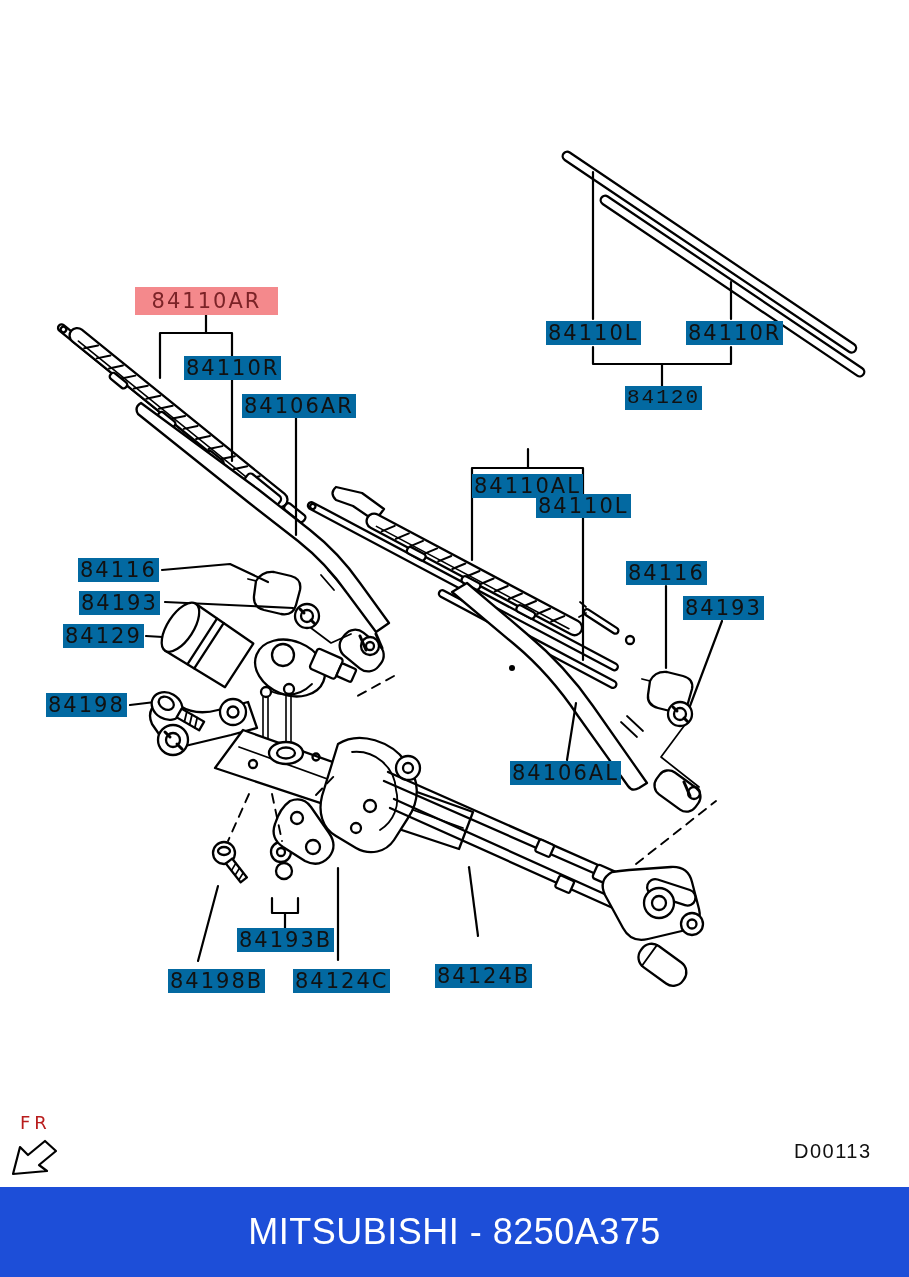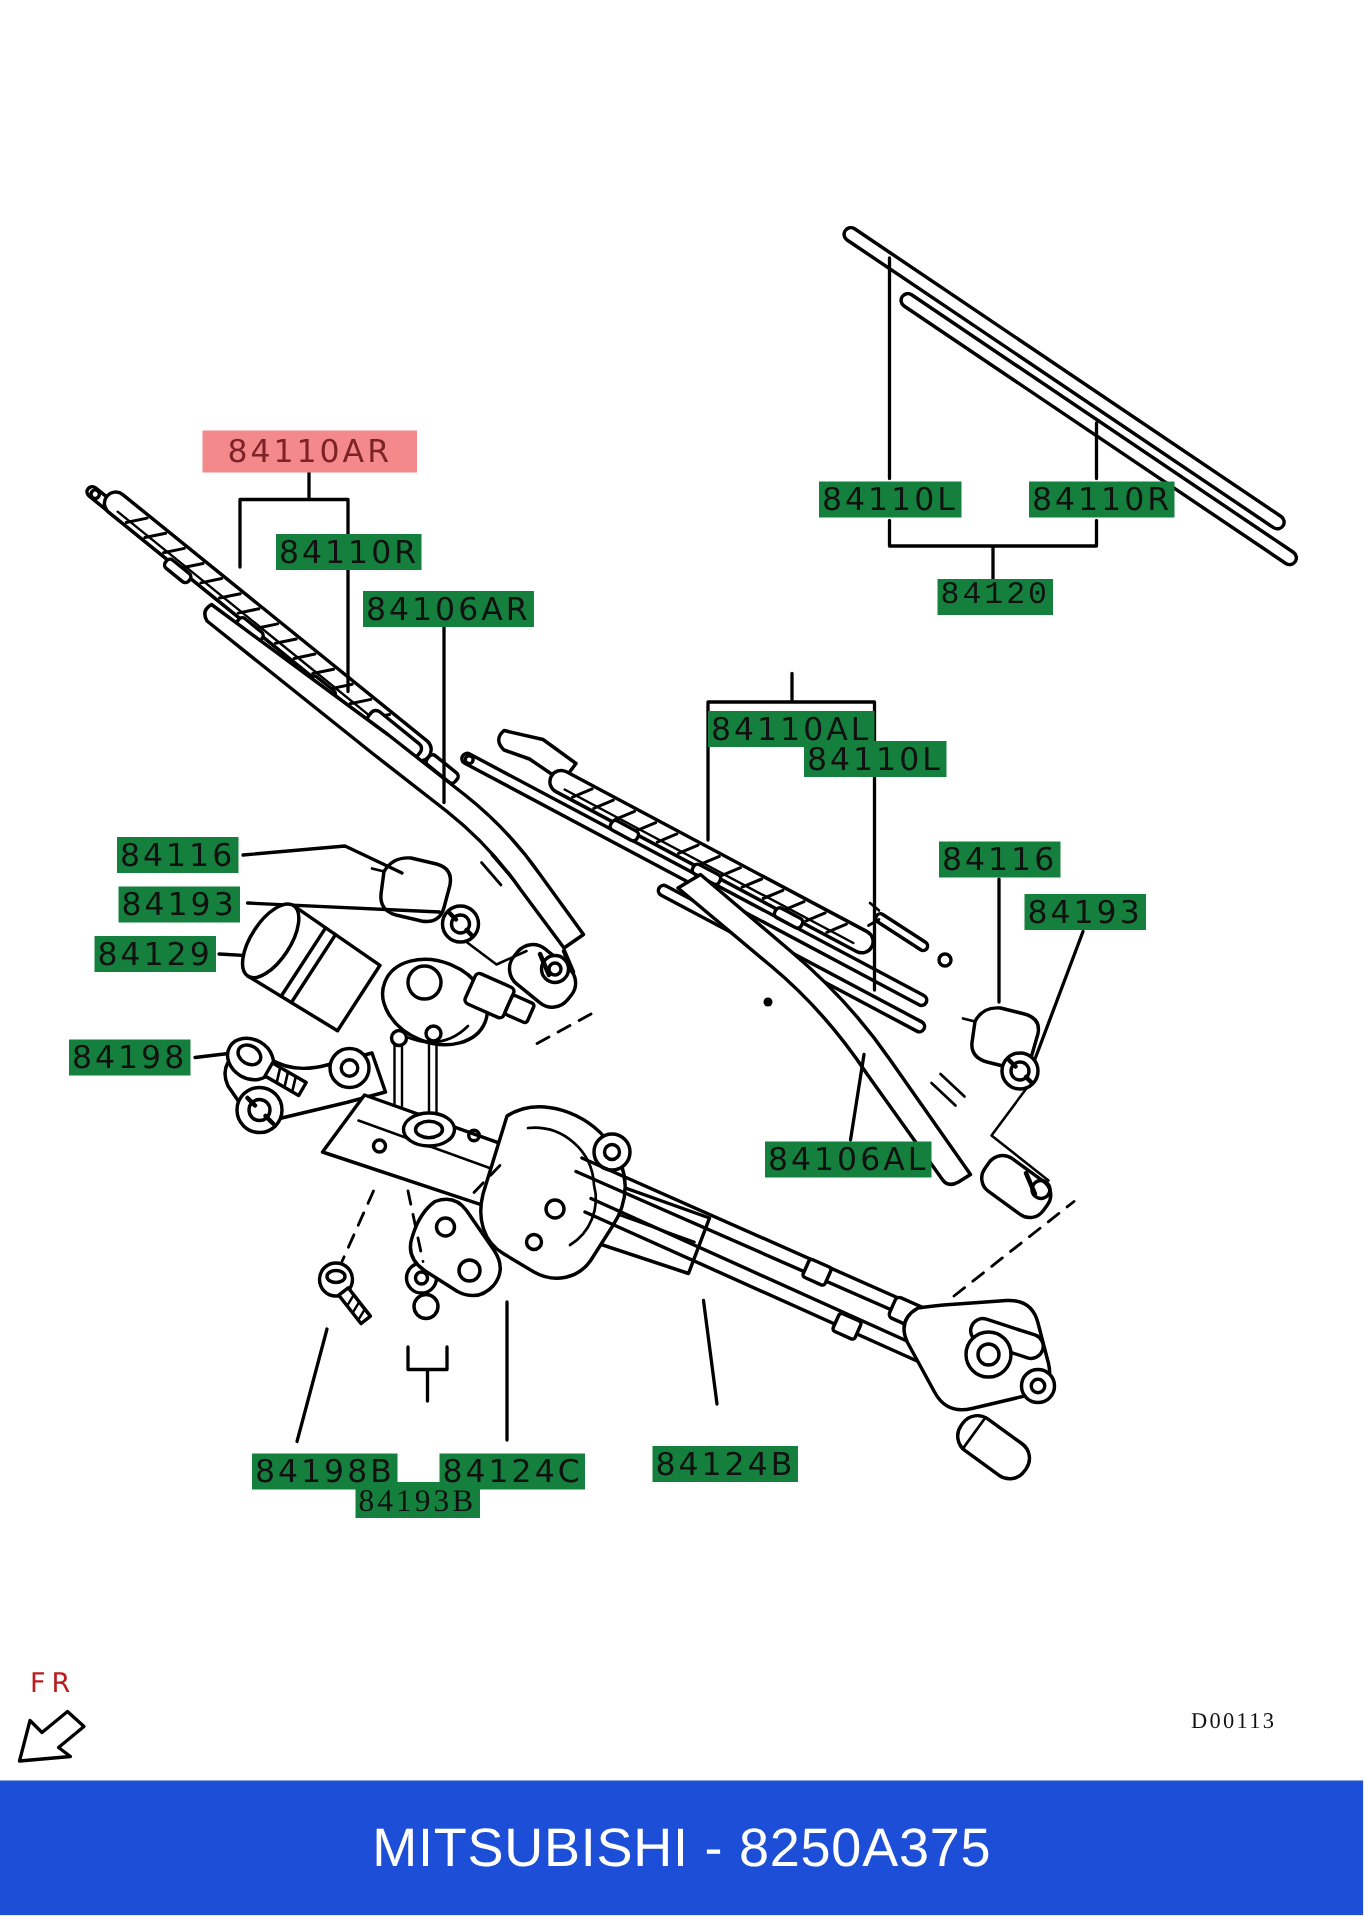--- a/index.html
+++ b/index.html
@@ -3,33 +3,33 @@
 <meta charset="utf-8">
 <style>
   html,body{margin:0;padding:0;background:#fff;}
   .stage{
     position:relative;width:909px;height:1277px;background:#ffffff;overflow:hidden;
     font-family:"DejaVu Sans",sans-serif;
   }
   .stage svg{position:absolute;left:0;top:0;}
   .callout{
     position:absolute;font-size:21px;letter-spacing:2px;color:#111;
-    background:#15803d;padding:0 2px;white-space:nowrap;line-height:24px;
+    background:#0369a1;padding:0 2px;white-space:nowrap;line-height:24px;
     font-family:"DejaVu Sans",sans-serif;
   }
   .callout.hl{
     background:#f4898c;color:#7b2327;width:143px;height:28px;
     text-align:center;line-height:28px;padding:0;
   }
   .fr-label{
     position:absolute;left:20px;top:1112px;font-size:18px;letter-spacing:4px;color:#b91c1c;
   }
   .drawing-code{
-    position:absolute;left:794px;top:1140px;font-size:15px;letter-spacing:1.5px;color:#111;
-    font-family:Liberation Serif, serif;
+    position:absolute;left:794px;top:1140px;font-size:20px;letter-spacing:1.5px;color:#111;
+    font-family:Liberation Sans, sans-serif;
   }
   .banner{
     position:absolute;left:0;top:1187px;width:909px;height:90px;background:#1d4ed8;
     display:flex;align-items:center;justify-content:center;gap:45px;
     color:#ffffff;font-family:"Liberation Sans",sans-serif;font-size:36px;letter-spacing:0.5px;
   }
 </style>
 </head>
 <body>
 
@@ -312,21 +312,21 @@
   <div class="callout" style="left:472px;top:426px;margin-top:48px;">84110AL</div>
   <div class="callout" style="left:536px;top:494px;">84110L</div>
   <div class="callout" style="left:78px;top:558px;">84116</div>
   <div class="callout" style="left:79px;top:591px;">84193</div>
   <div class="callout" style="left:63px;top:624px;">84129</div>
   <div class="callout" style="left:46px;top:693px;">84198</div>
   <div class="callout" style="left:626px;top:561px;">84116</div>
   <div class="callout" style="left:683px;top:596px;">84193</div>
   <div class="callout" style="left:510px;top:761px;">84106AL</div>
   <div class="callout" style="left:435px;top:964px;">84124B</div>
-  <div class="callout" style="left:237px;top:988px;font-family:Liberation Serif, serif;">84193B</div>
+  <div class="callout" style="left:237px;top:928px;">84193B</div>
   <div class="callout" style="left:168px;top:969px;text-align:right;">84198B</div>
   <div class="callout" style="left:293px;top:969px;">84124C</div>
 
   <div class="fr-label">FR</div>
   <div class="drawing-code">D00113</div>
 
   <div class="banner">
     <span>MITSUBISHI - 8250A375</span>
   </div>
 </div>

